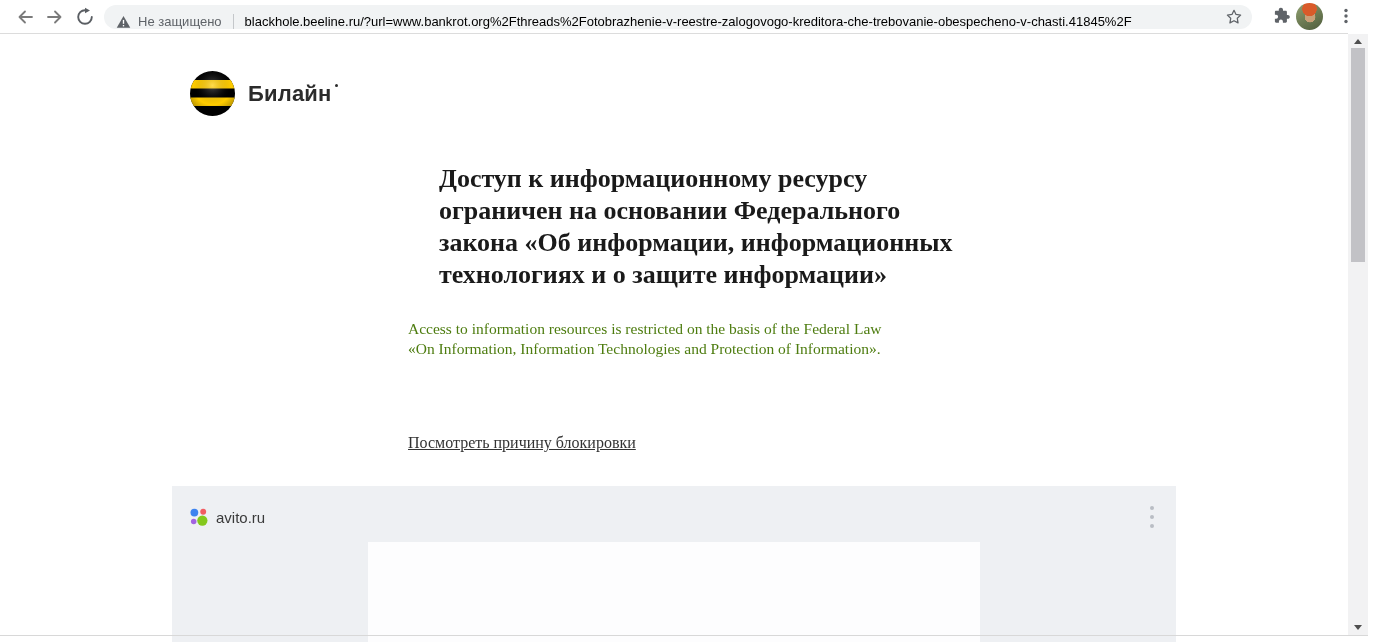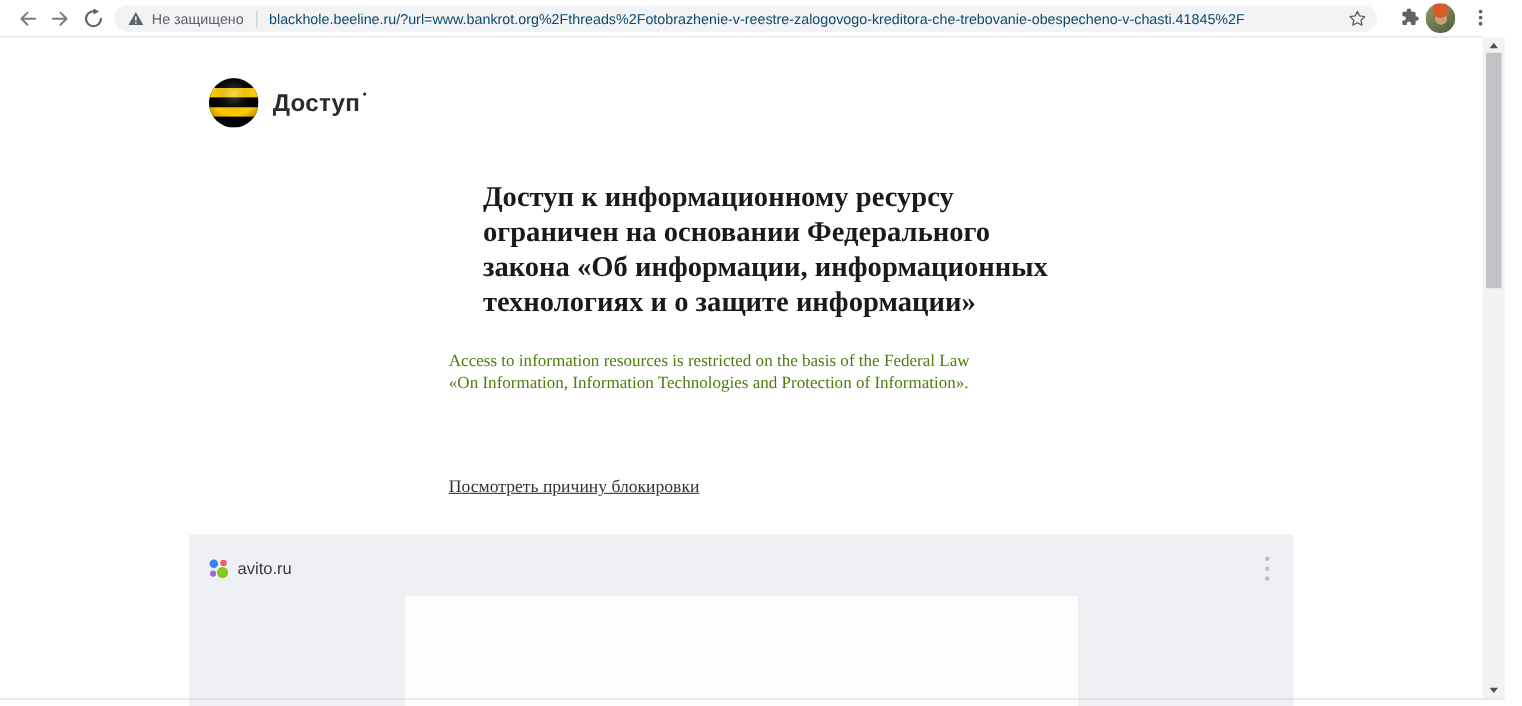--- a/index.html
+++ b/index.html
@@ -4,25 +4,25 @@
 <style>
   * { margin:0; padding:0; box-sizing:border-box; }
   html,body { width:1384px; height:642px; background:#fff; font-family:"Liberation Sans", sans-serif; }
   .screen { position:relative; width:1384px; height:642px; background:#fff; overflow:hidden; }
 
   
   .toolbar { position:absolute; top:0; left:0; width:1384px; height:33px; background:#fff; }
   .toolbar-border { position:absolute; top:33px; left:0; width:1348px; height:1px; background:#dcdcdc; }
   .nav-btn { position:absolute; top:4px; width:26px; height:26px; border:none; background:transparent; cursor:pointer; display:flex; align-items:center; justify-content:center; }
   .btn-back { left:12px; } .btn-fwd { left:42px; } .btn-reload { left:72px; }
-  .omnibox { position:absolute; left:104px; top:5px; width:1148px; height:24px; background:#f1f3f4; border-radius:12px; display:flex; align-items:center; padding:0 34px 0 12px; }
+  .omnibox { position:absolute; left:104px; top:5px; width:1148px; height:24px; background:#f1f3f4; border-radius:12px; display:flex; align-items:flex-end; padding:0 34px 0 12px; }
   .warn-icon { display:flex; align-items:center; flex:0 0 auto; }
   .sec-label { font-size:13px; color:#5f6368; margin-left:7px; white-space:nowrap; }
   .omni-sep { width:1px; height:15px; background:#c4c7ca; margin:0 11px; flex:0 0 auto; }
-  .url-text { font-size:13px; color:#0c4a6e; white-space:nowrap; overflow:hidden; }
+  .url-text { font-size:13px; color:#000000; white-space:nowrap; overflow:hidden; }
   .star-btn { position:absolute; right:9px; top:3px; width:18px; height:18px; border:none; background:transparent; cursor:pointer; padding:0; }
   .ext-btn { position:absolute; left:1271px; top:6px; width:22px; height:22px; border:none; background:transparent; cursor:pointer; }
   .avatar { position:absolute; left:1296px; top:3px; width:27px; height:27px; border-radius:50%; cursor:pointer;
     background:
       radial-gradient(circle at 50% 22%, #d95b2a 0 28%, rgba(0,0,0,0) 30%),
       radial-gradient(circle at 52% 52%, #c9a078 0 26%, rgba(0,0,0,0) 28%),
       linear-gradient(150deg, #93a273 0%, #6b7a52 55%, #4e5c3d 100%);
   }
   .menu-btn { position:absolute; left:1336px; top:6px; width:20px; height:22px; border:none; background:transparent; cursor:pointer; }
 
@@ -123,21 +123,21 @@
             <stop offset="100%" stop-color="rgba(0,0,0,0.50)"></stop>
           </radialGradient>
         </defs>
         <g clip-path="url(#bee-clip)">
           <rect width="45" height="45" fill="#000000"></rect>
           <rect y="9" width="45" height="8.5" fill="#ffcc00"></rect>
           <rect y="26.5" width="45" height="8.5" fill="#ffcc00"></rect>
         </g>
         <circle cx="22.5" cy="22.5" r="22.5" fill="url(#bee-shade)"></circle>
       </svg>
-      <span class="brand-text">Доступ</span>
+      <span class="brand-text">Билайн</span>
       <span class="tm-dot"></span>
     </a>
 
     <h1 class="block-heading">Доступ к информационному ресурсу
 ограничен на основании Федерального
 закона «Об информации, информационных
 технологиях и о защите информации»</h1>
     <p class="block-sub">Access to information resources is restricted on the basis of the Federal Law
 «On Information, Information Technologies and Protection of Information».</p>
     <a class="reason-link">Посмотреть причину блокировки</a>

